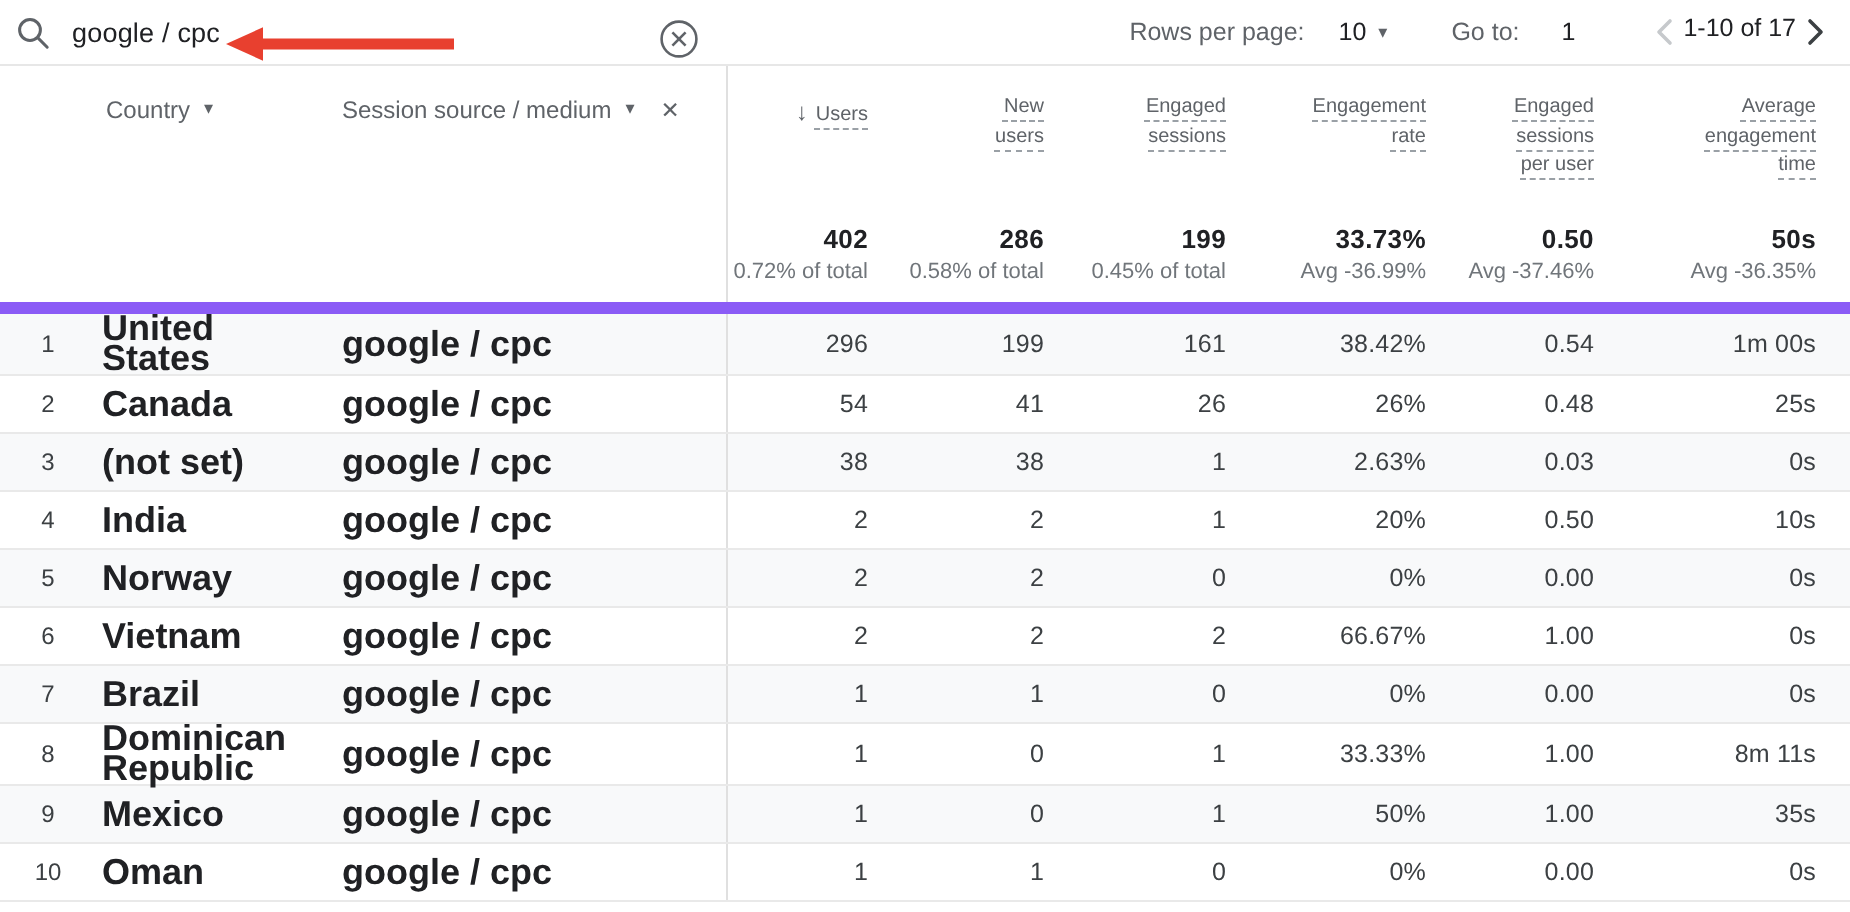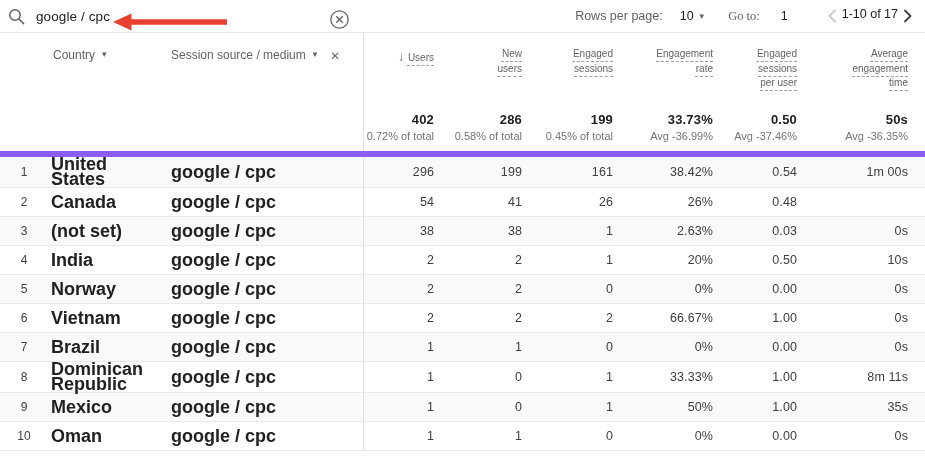--- a/index.html
+++ b/index.html
@@ -25,21 +25,21 @@
   .search-glyph { margin-left: 8px; display: flex; }
   .search-text { margin-left: 11px; font-size: 13.5px; color: #202124; letter-spacing: .1px; }
   .annotation-arrow { position: absolute; left: 112px; top: 12px; pointer-events: none; }
   .clear-btn { position: absolute; left: 329px; top: 9px; display: flex; cursor: pointer; }
 
   .pager { display: flex; align-items: center; font-size: 12.5px; color: #3c4043; padding-right: 9px; padding-left: 12px; }
   .pager .lbl { color: #5f6368; }
   .pager .val { color: #202124; }
   .caret { font-size: 9px; color: #5f6368; line-height: 1; }
   .rpp-value { margin-left: 17px; display: flex; align-items: center; gap: 6px; cursor: pointer; }
-  .goto-lbl { margin-left: 24px; font-family: Liberation Serif, serif; }
+  .goto-lbl { margin-left: 32px; }
   .goto-val { margin-left: 21px; }
   .nav { display: flex; margin-left: 36px; }
   .nav-btn { display: flex; cursor: pointer; }
 
   
   .cols {
     display: grid;
     grid-template-columns: 48px 117px 198px 88px 88px 91px 100px 84px 111px;
   }
   .bl { border-left: 1px solid #e0e0e0; }
@@ -220,20 +220,21 @@
 
   <div class="tr cols">
     <div class="cell num">2</div>
     <div class="cell dimv c-country">Canada</div>
     <div class="cell dimv c-source">google / cpc</div>
     <div class="cell mv bl">54</div>
     <div class="cell mv">41</div>
     <div class="cell mv">26</div>
     <div class="cell mv">26%</div>
     <div class="cell mv">0.48</div>
+    <div class="cell mv">25s</div>
   </div>
 
   <div class="tr cols alt">
     <div class="cell num">3</div>
     <div class="cell dimv c-country">(not set)</div>
     <div class="cell dimv c-source">google / cpc</div>
     <div class="cell mv bl">38</div>
     <div class="cell mv">38</div>
     <div class="cell mv">1</div>
     <div class="cell mv">2.63%</div>

